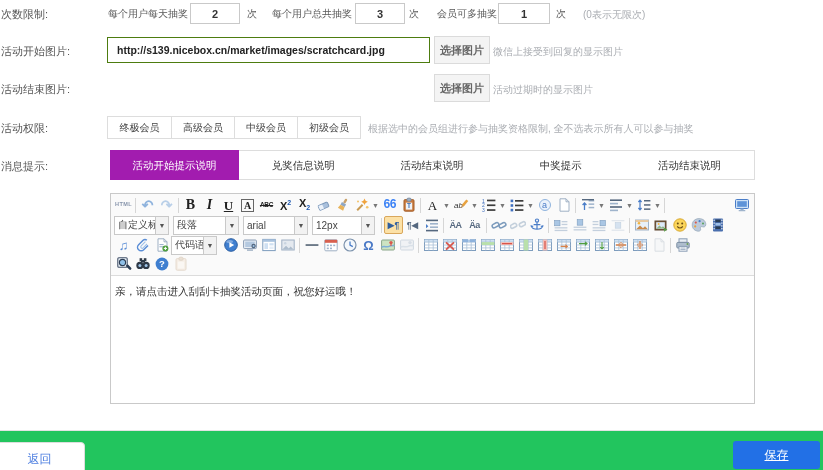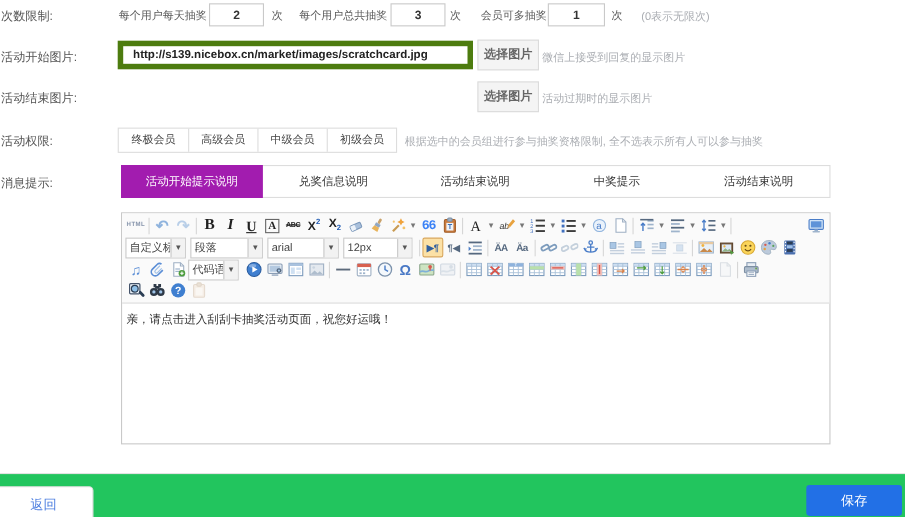--- a/index.html
+++ b/index.html
@@ -14,21 +14,21 @@
 
   
   .num-input {
     position:absolute; top:3px; height:21px; width:50px; border:1px solid #c9c9c9;
     text-align:center; font-size:11px; font-weight:bold; color:#333; background:#fff;
     font-family:"Liberation Sans", sans-serif; outline:none;
   }
 
   
   .url-input {
-    position:absolute; left:107px; width:323px; height:26px; border:5px solid #4d7c0f;
+    position:absolute; left:107px; width:323px; height:26px; border:1px solid #4d7c0f;
     padding:0 9px; font-size:10.5px; font-weight:bold; color:#222; background:#fff; outline:none;
     font-family:"Liberation Sans", sans-serif;
   }
   .pick-btn {
     position:absolute; left:434px; width:56px; height:28px; background:#f4f4f4;
     border:1px solid #dbdbdb; color:#666; font-weight:bold; font-size:11px;
     text-align:center; line-height:26px; cursor:pointer;
   }
 
   
@@ -55,21 +55,21 @@
   .tb-spacer { flex:1; }
   .tb-select { height:19px; border:1px solid #c9c9c9; background:#fff; display:flex; align-items:center; margin-right:4px; flex:none; cursor:pointer; }
   .tb-select .val { padding:0 3px; font-size:10px; color:#444; white-space:nowrap; overflow:hidden; flex:1; }
   .tb-select .arrow { width:13px; align-self:stretch; border-left:1px solid #c9c9c9; background:#f2f2f2; display:flex; align-items:center; justify-content:center; font-size:7px; color:#555; }
   .glyph { line-height:1; white-space:nowrap; }
   .ed-content { height:126px; padding:7px 4px; font-size:10.5px; color:#333; line-height:17px; }
 
   
   .footer { position:absolute; left:0; top:430px; width:823px; height:40px; background:#22c55e; border-top:1px solid #e3e3e3; }
   .back-btn { position:absolute; left:-6px; top:11px; width:91px; height:36px; background:#fff; border:1px solid #ddd; border-radius:4px; color:#4e7fe0; font-size:12px; text-align:center; line-height:32px; cursor:pointer; }
-  .save-btn { position:absolute; right:3px; top:10px; width:87px; height:28px; background:#2270e6; border:none; border-radius:3px; color:#fff; font-size:12px; text-align:center; line-height:28px; cursor:pointer; font-family:"Liberation Sans", sans-serif; }
+  .save-btn { position:absolute; right:3px; top:10px; width:87px; height:28px; background:#2270e6; border:none; border-radius:3px; color:#fff; font-size:12px; text-align:center; line-height:28px; cursor:pointer; font-family:"Liberation Sans", sans-serif;text-decoration:underline; }
 </style>
 </head>
 <body>
 
 <div class="page">
 
   <div class="lbl" style="top:7px">次数限制:</div>
   <div class="lbl" style="top:44px">活动开始图片:</div>
   <div class="lbl" style="top:82px">活动结束图片:</div>
   <div class="lbl" style="top:121px">活动权限:</div>

